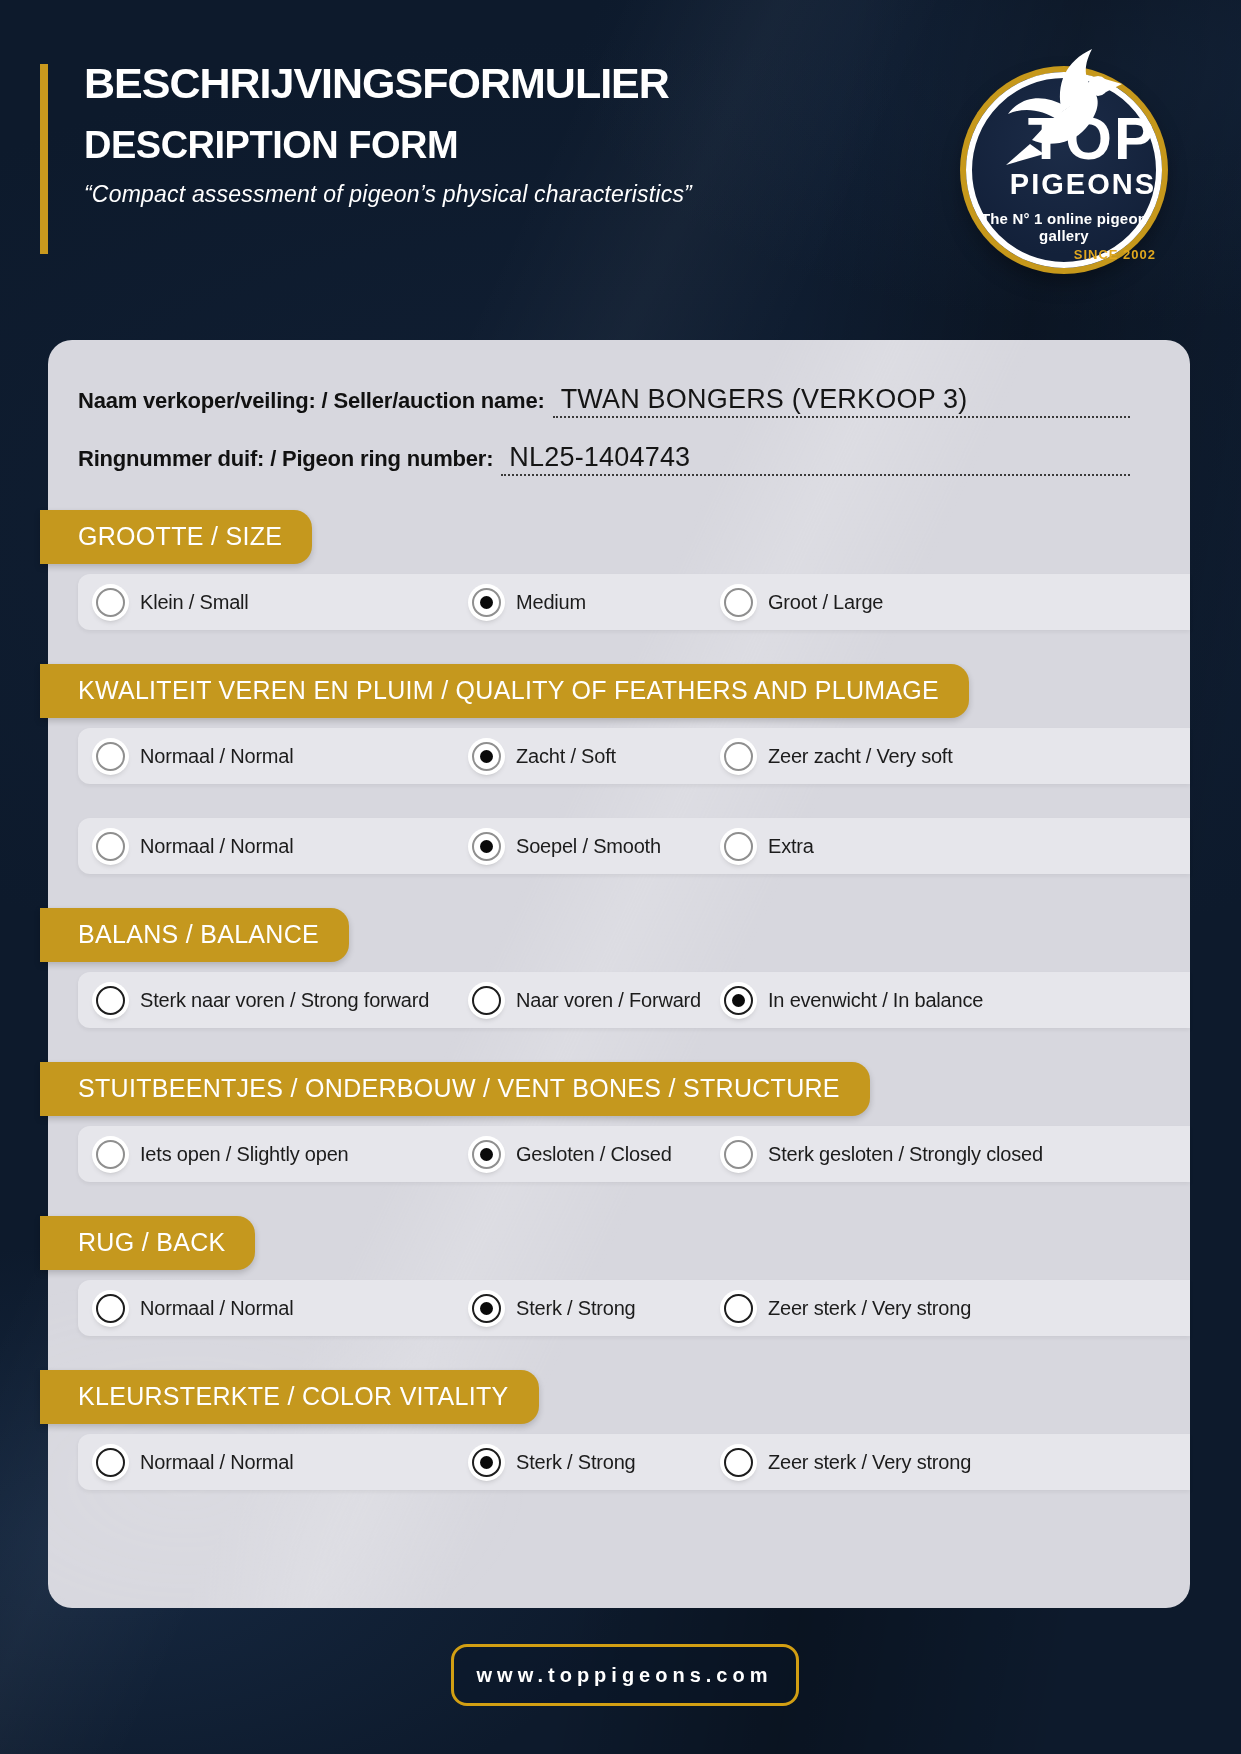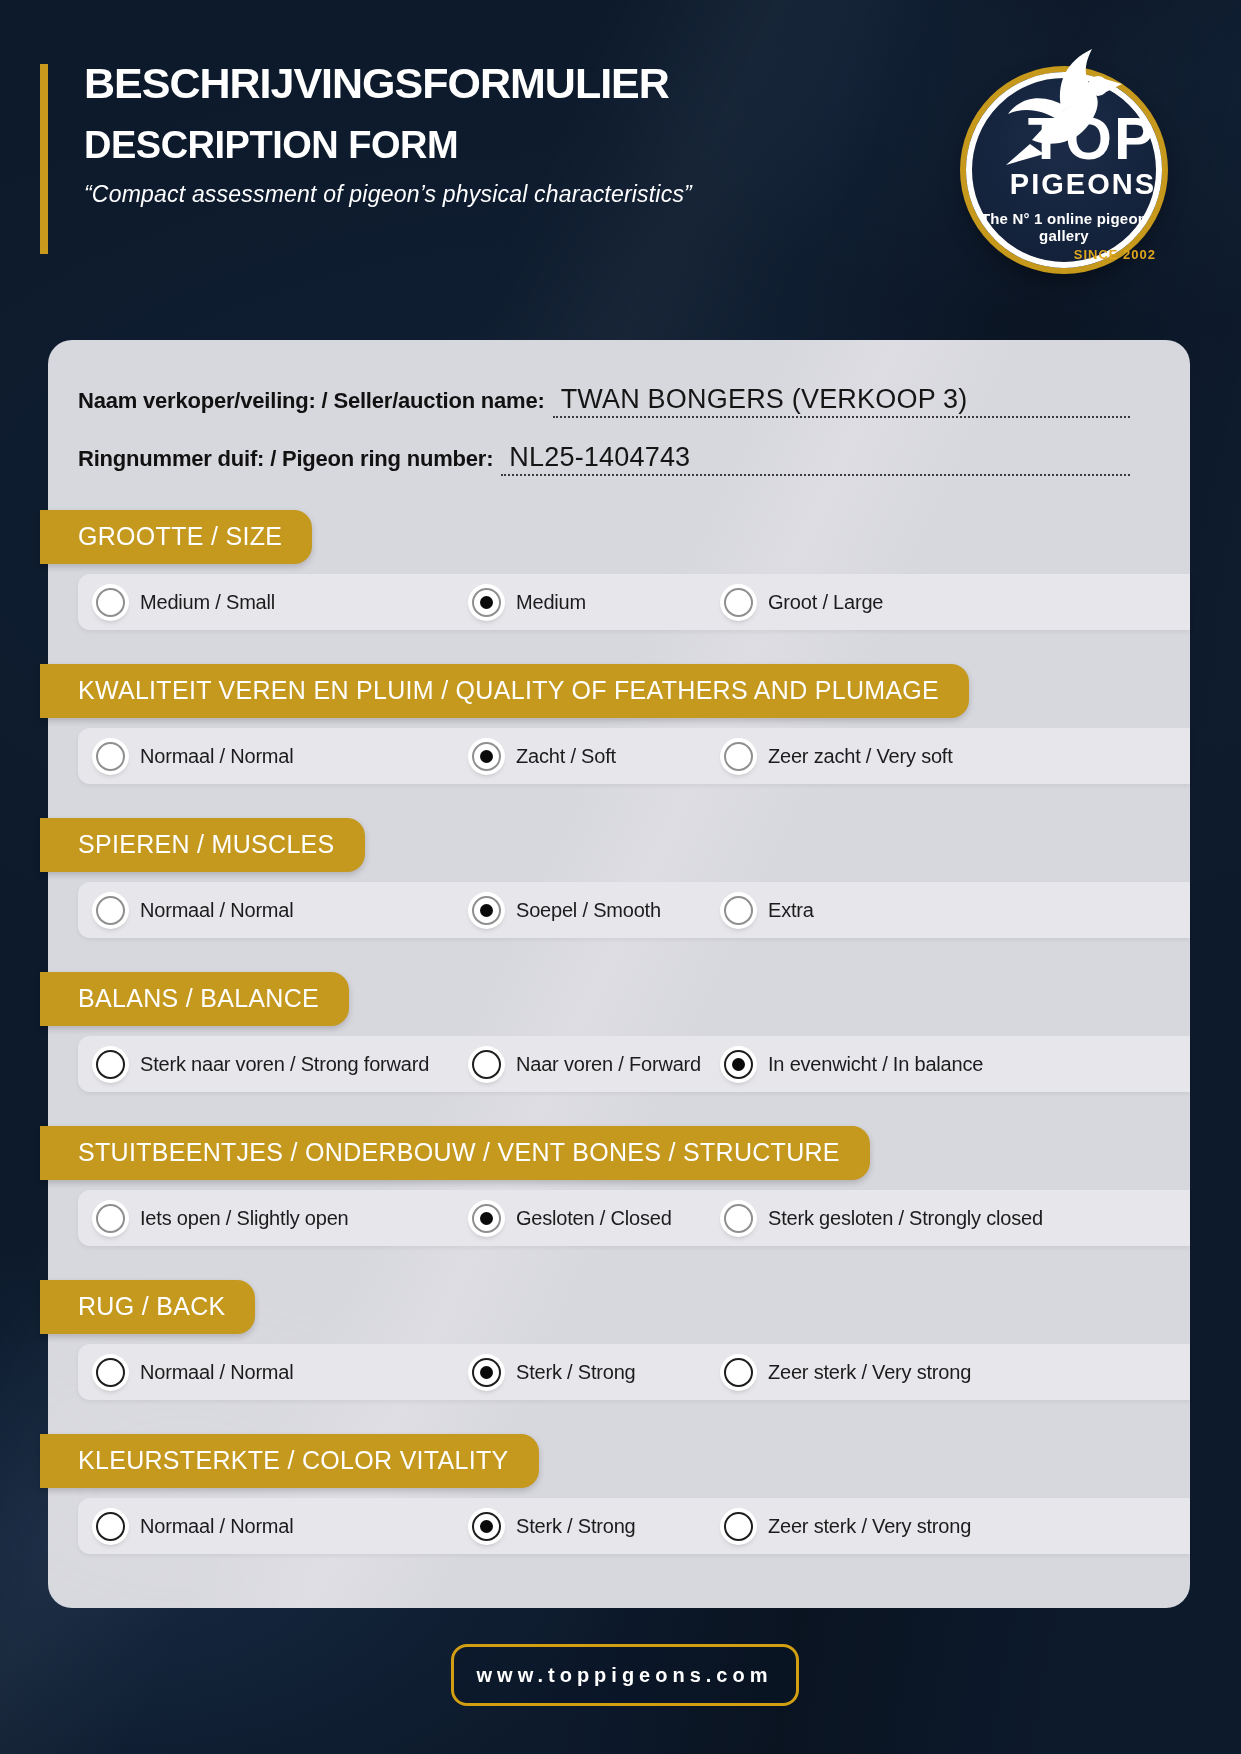--- a/index.html
+++ b/index.html
@@ -146,21 +146,21 @@
         <span class="field-label">Ringnummer duif: / Pigeon ring number:</span>
         <span class="field-value">NL25-1404743</span>
       </div>
     </div>
 
     <div class="section">
       <div class="badge">GROOTTE / SIZE</div>
       <div class="band">
         <div class="opt">
           <span class="radio"></span>
-          <span class="opt-label">Medium / Small</span>
+          <span class="opt-label">Klein / Small</span>
         </div>
         <div class="opt checked">
           <span class="radio"></span>
           <span class="opt-label">Medium</span>
         </div>
         <div class="opt">
           <span class="radio"></span>
           <span class="opt-label">Groot / Large</span>
         </div>
       </div>
@@ -178,21 +178,20 @@
           <span class="opt-label">Zacht / Soft</span>
         </div>
         <div class="opt">
           <span class="radio"></span>
           <span class="opt-label">Zeer zacht / Very soft</span>
         </div>
       </div>
     </div>
 
     <div class="section">
-      <div class="badge">SPIEREN / MUSCLES</div>
       <div class="band">
         <div class="opt">
           <span class="radio"></span>
           <span class="opt-label">Normaal / Normal</span>
         </div>
         <div class="opt checked">
           <span class="radio"></span>
           <span class="opt-label">Soepel / Smooth</span>
         </div>
         <div class="opt">

